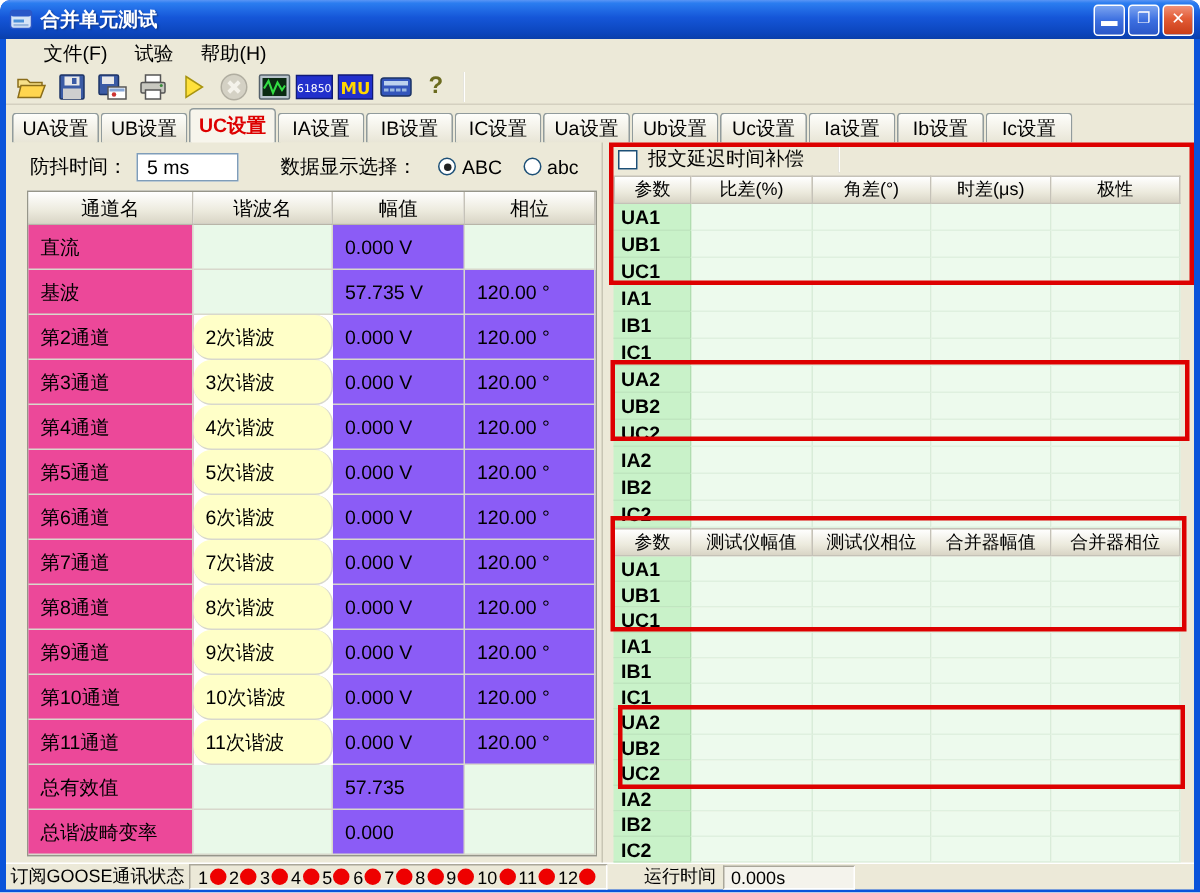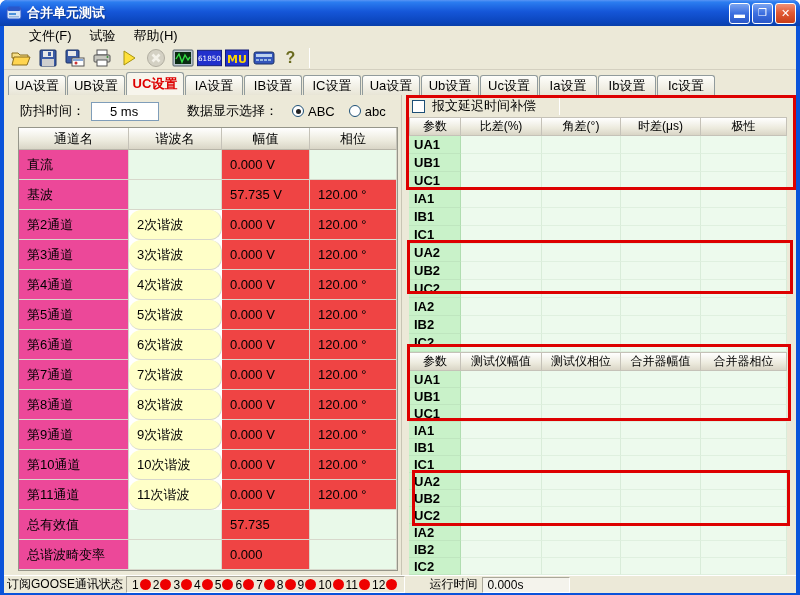--- a/index.html
+++ b/index.html
@@ -39,39 +39,39 @@
   .tabstrip{height:23px;display:flex;align-items:flex-end;padding-left:4px;margin-top:2px;}
   .tab{width:58px;height:20px;border:1px solid #919b9c;border-bottom:none;border-radius:3px 3px 0 0;
     background:linear-gradient(180deg,#fefefb,#e8e5d6);display:flex;align-items:center;justify-content:center;
     font-size:13px;margin-right:1px;}
   .tab.active{height:23px;background:#f7f5ec;font-weight:bold;}
   
   .main{flex:1;display:flex;position:relative;}
   .left-panel{width:398px;position:relative;border-right:1px solid #c8c5b4;}
   .controls-row{height:28px;display:flex;align-items:center;padding-left:16px;margin-top:2px;}
   .debounce-input{width:68px;height:19px;border:1px solid #7f9db9;background:#fff;
-    font-family:"Liberation Sans","DejaVu Sans",sans-serif;font-size:13px;padding:0 18px;margin-left:6px;}
+    font-family:"Liberation Sans","DejaVu Sans",sans-serif;font-size:13px;padding:0 6px;margin-left:6px;}
   .radio{width:12px;height:12px;border:1px solid #1c4f76;border-radius:50%;background:#fff;
     display:inline-flex;align-items:center;justify-content:center;margin:0 4px 0 14px;}
   .radio .dot{width:5px;height:5px;border-radius:50%;background:#222;display:none;}
   .radio.sel .dot{display:block;}
   .disp-label{margin-left:28px;}
   
   .channel-table{margin:2px 0 0 14px;width:380px;border:1px solid #96968a;background:#fff;}
   .ct-header{display:grid;grid-template-columns:110px 93px 88px 87px;height:22px;}
   .ct-header .hcell{background:linear-gradient(180deg,#ffffff,#eceadd 60%,#d9d5c6);
     border-right:1px solid #c5c2b8;border-bottom:1px solid #b8b5a8;
     display:flex;align-items:center;justify-content:center;font-size:13px;}
   .crow{display:grid;grid-template-columns:110px 93px 88px 87px;height:30px;}
   .ccell{display:flex;align-items:center;padding-left:8px;font-size:13px;
     border-right:1px solid #d8d8cc;border-bottom:1px solid #d8d8cc;}
   .ccell.green{background:#ec4899;text-align:right;}
   .ccell.palegreen{background:#e9f9e9;}
   .ccell.yellow{background:#ffffc8;border-radius:12px;}
-  .ccell.white{background:#ef4444;}
+  .ccell.white{background:#8b5cf6;}
   
   .right-panel{flex:1;position:relative;padding-left:2px;}
   .delay-row{height:22px;display:flex;align-items:center;padding-left:8px;position:relative;}
   .checkbox{width:13px;height:13px;border:1px solid #1c4f76;background:#fff;margin-right:7px;}
   .delay-sep{position:absolute;left:155px;top:2px;bottom:2px;width:1px;background:#aaa79a;border-right:1px solid #fff;}
   .rtable{margin-left:5px;width:378px;}
   .rt-header{display:grid;grid-template-columns:52px 81px 79px 80px 86px;height:19px;}
   .rt-header .hcell{background:linear-gradient(180deg,#ffffff,#eceadd 60%,#d9d5c6);
     border:1px solid #c5c2b8;border-left:none;display:flex;align-items:center;justify-content:center;font-size:12px;}
   .rt-header .hcell:first-child{border-left:1px solid #c5c2b8;}

